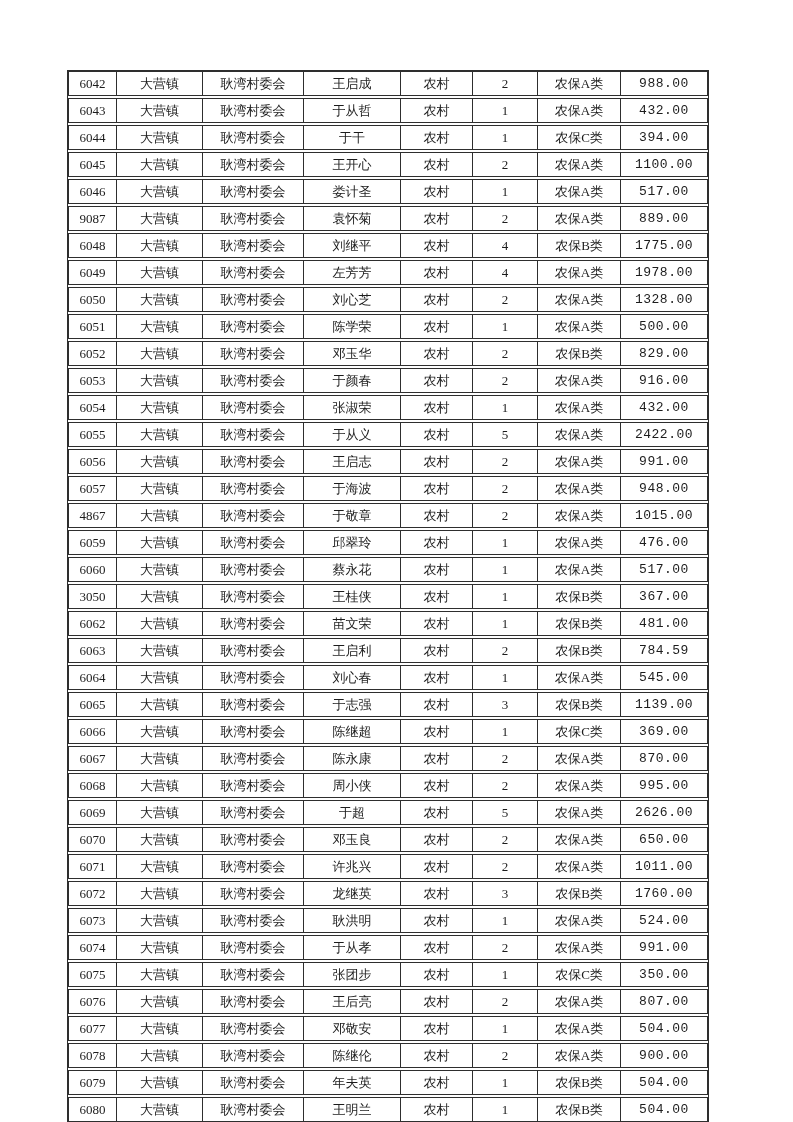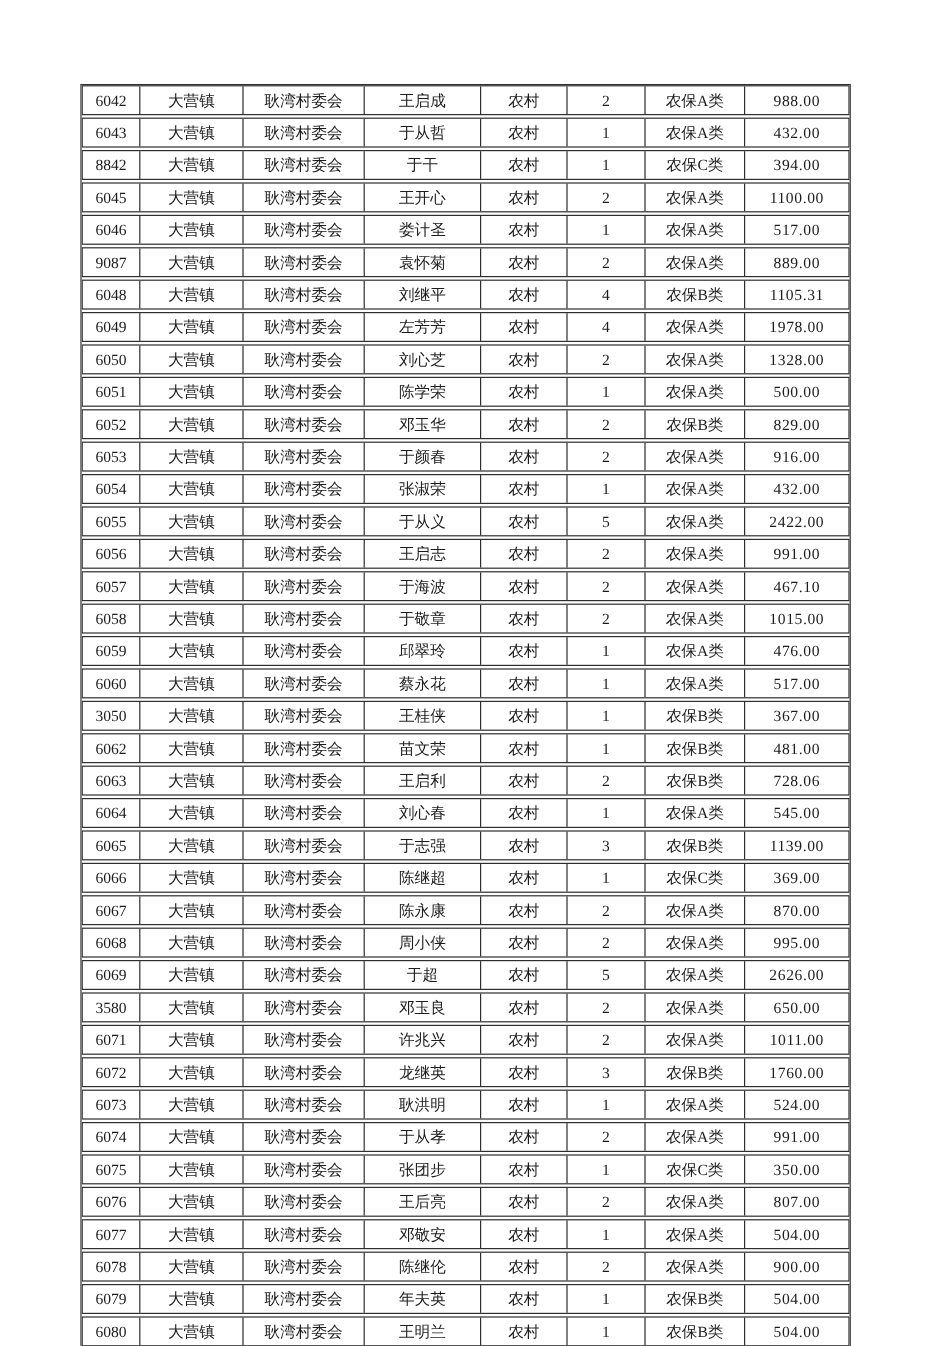--- a/index.html
+++ b/index.html
@@ -34,21 +34,21 @@
     font-size: 13px;
     line-height: 1;
     white-space: nowrap;
     overflow: hidden;
     border-right: 1px solid #2e2e2e;
     box-sizing: border-box;
   }
   .cell:last-child { border-right: none; }
   .cell.c0 { font-size: 13px; }
   .cell.c5 { font-size: 13px; }
-  .cell.c7 { letter-spacing: 0.5px; }
+  .cell.c7 { letter-spacing: 0.5px; font-family: Liberation Mono, monospace; }
 </style>
 </head>
 <body>
 
 <div class="page">
   <div class="table" id="records-table">
   <div class="row">
     <div class="cell c0">6042</div>
     <div class="cell c1">大营镇</div>
     <div class="cell c2">耿湾村委会</div>
@@ -64,21 +64,21 @@
     <div class="cell c1">大营镇</div>
     <div class="cell c2">耿湾村委会</div>
     <div class="cell c3">于从哲</div>
     <div class="cell c4">农村</div>
     <div class="cell c5">1</div>
     <div class="cell c6">农保A类</div>
     <div class="cell c7">432.00</div>
   </div>
 
   <div class="row">
-    <div class="cell c0">8842</div>
+    <div class="cell c0">6044</div>
     <div class="cell c1">大营镇</div>
     <div class="cell c2">耿湾村委会</div>
     <div class="cell c3">于干</div>
     <div class="cell c4">农村</div>
     <div class="cell c5">1</div>
     <div class="cell c6">农保C类</div>
     <div class="cell c7">394.00</div>
   </div>
 
   <div class="row">
@@ -115,21 +115,21 @@
   </div>
 
   <div class="row">
     <div class="cell c0">6048</div>
     <div class="cell c1">大营镇</div>
     <div class="cell c2">耿湾村委会</div>
     <div class="cell c3">刘继平</div>
     <div class="cell c4">农村</div>
     <div class="cell c5">4</div>
     <div class="cell c6">农保B类</div>
-    <div class="cell c7">1105.31</div>
+    <div class="cell c7">1775.00</div>
   </div>
 
   <div class="row">
     <div class="cell c0">6049</div>
     <div class="cell c1">大营镇</div>
     <div class="cell c2">耿湾村委会</div>
     <div class="cell c3">左芳芳</div>
     <div class="cell c4">农村</div>
     <div class="cell c5">4</div>
     <div class="cell c6">农保A类</div>
@@ -214,25 +214,25 @@
   </div>
 
   <div class="row">
     <div class="cell c0">6057</div>
     <div class="cell c1">大营镇</div>
     <div class="cell c2">耿湾村委会</div>
     <div class="cell c3">于海波</div>
     <div class="cell c4">农村</div>
     <div class="cell c5">2</div>
     <div class="cell c6">农保A类</div>
-    <div class="cell c7">467.10</div>
-  </div>
-
-  <div class="row">
-    <div class="cell c0">6058</div>
+    <div class="cell c7">948.00</div>
+  </div>
+
+  <div class="row">
+    <div class="cell c0">4867</div>
     <div class="cell c1">大营镇</div>
     <div class="cell c2">耿湾村委会</div>
     <div class="cell c3">于敬章</div>
     <div class="cell c4">农村</div>
     <div class="cell c5">2</div>
     <div class="cell c6">农保A类</div>
     <div class="cell c7">1015.00</div>
   </div>
 
   <div class="row">
@@ -280,21 +280,21 @@
   </div>
 
   <div class="row">
     <div class="cell c0">6063</div>
     <div class="cell c1">大营镇</div>
     <div class="cell c2">耿湾村委会</div>
     <div class="cell c3">王启利</div>
     <div class="cell c4">农村</div>
     <div class="cell c5">2</div>
     <div class="cell c6">农保B类</div>
-    <div class="cell c7">728.06</div>
+    <div class="cell c7">784.59</div>
   </div>
 
   <div class="row">
     <div class="cell c0">6064</div>
     <div class="cell c1">大营镇</div>
     <div class="cell c2">耿湾村委会</div>
     <div class="cell c3">刘心春</div>
     <div class="cell c4">农村</div>
     <div class="cell c5">1</div>
     <div class="cell c6">农保A类</div>
@@ -350,21 +350,21 @@
     <div class="cell c1">大营镇</div>
     <div class="cell c2">耿湾村委会</div>
     <div class="cell c3">于超</div>
     <div class="cell c4">农村</div>
     <div class="cell c5">5</div>
     <div class="cell c6">农保A类</div>
     <div class="cell c7">2626.00</div>
   </div>
 
   <div class="row">
-    <div class="cell c0">3580</div>
+    <div class="cell c0">6070</div>
     <div class="cell c1">大营镇</div>
     <div class="cell c2">耿湾村委会</div>
     <div class="cell c3">邓玉良</div>
     <div class="cell c4">农村</div>
     <div class="cell c5">2</div>
     <div class="cell c6">农保A类</div>
     <div class="cell c7">650.00</div>
   </div>
 
   <div class="row">

